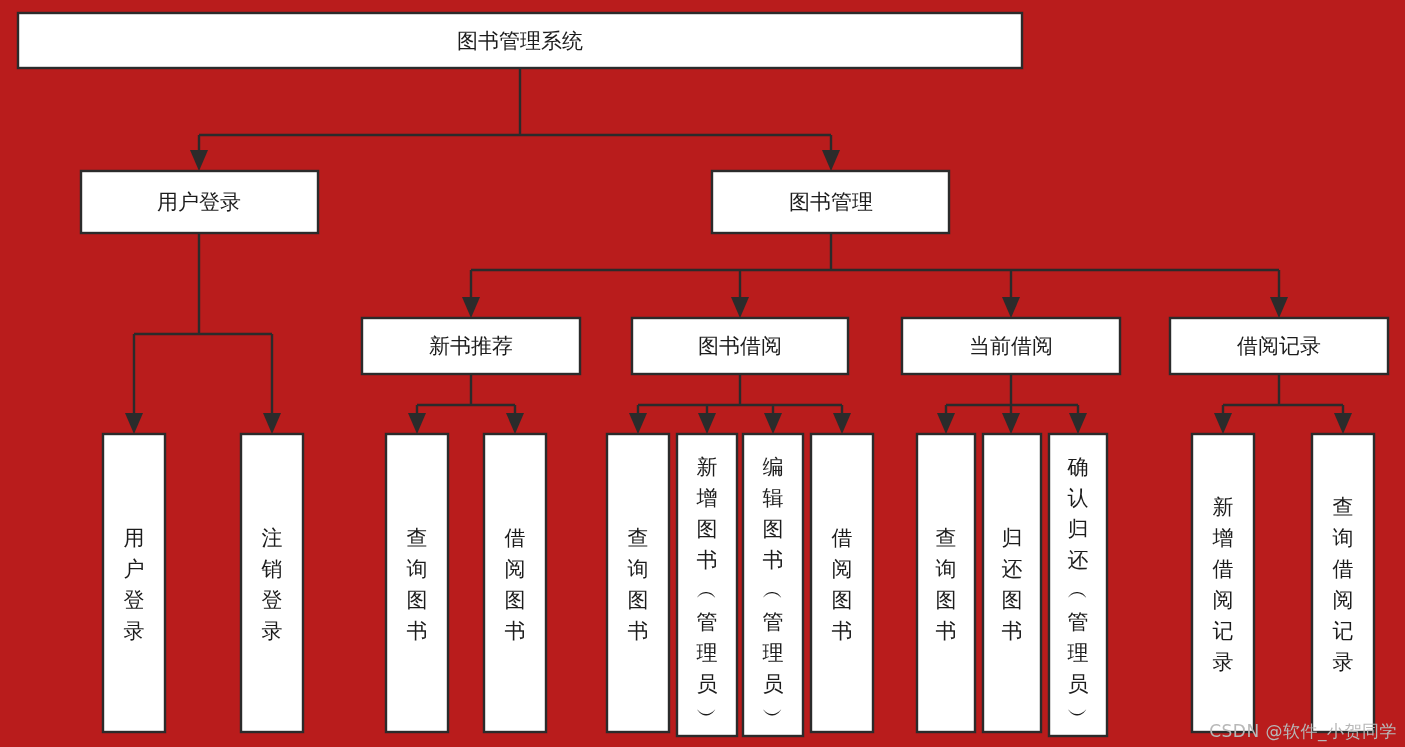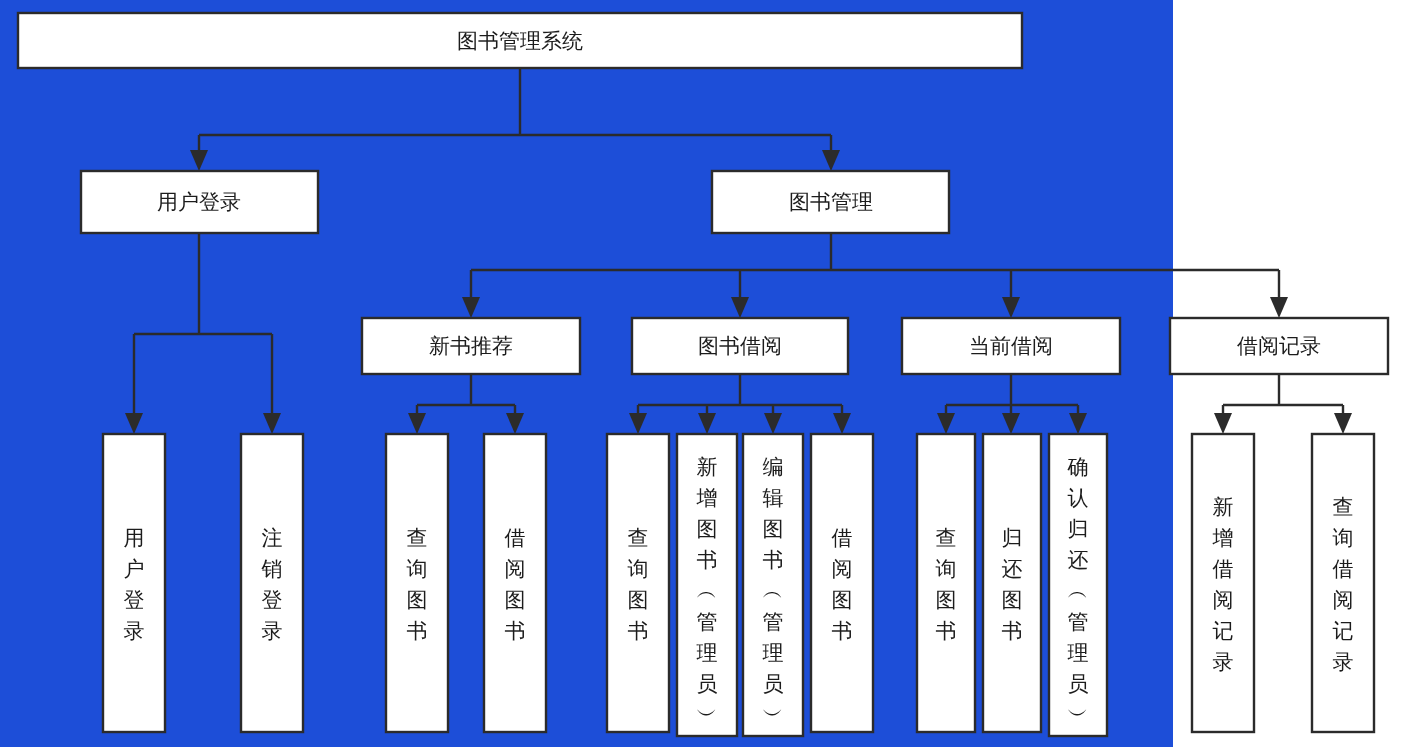--- a/index.html
+++ b/index.html
@@ -8,23 +8,23 @@
     background: #ffffff;
   }
   body {
     width: 1405px;
     height: 747px;
     overflow: hidden;
     font-family: "DejaVu Sans", "Liberation Sans", sans-serif;
   }
   #diagram-root {
     position: relative;
-    width: 1173px;
+    width: 1405px;
     height: 747px;
-    background: #1d4ed8;
+    background: #b91c1c;
   }
   svg#flow-svg {
     position: absolute;
     left: 0;
     top: 0;
     width: 1405px;
     height: 747px;
     display: block;
   }
   .node-box {
@@ -195,13 +195,14 @@
           <text class="node-label-v" x="1223" y="514.18"><tspan x="1223" dy="0">新</tspan><tspan x="1223" dy="31">增</tspan><tspan x="1223" dy="31">借</tspan><tspan x="1223" dy="31">阅</tspan><tspan x="1223" dy="31">记</tspan><tspan x="1223" dy="31">录</tspan></text>
         </g>
         <g>
           <rect class="node-box" x="1312" y="434" width="62" height="298"></rect>
           <text class="node-label-v" x="1343" y="514.18"><tspan x="1343" dy="0">查</tspan><tspan x="1343" dy="31">询</tspan><tspan x="1343" dy="31">借</tspan><tspan x="1343" dy="31">阅</tspan><tspan x="1343" dy="31">记</tspan><tspan x="1343" dy="31">录</tspan></text>
         </g>
       </g>
 
   </svg>
 
+  <div class="watermark">CSDN @软件_小贺同学</div>
 </div>
 
 </body></html>

